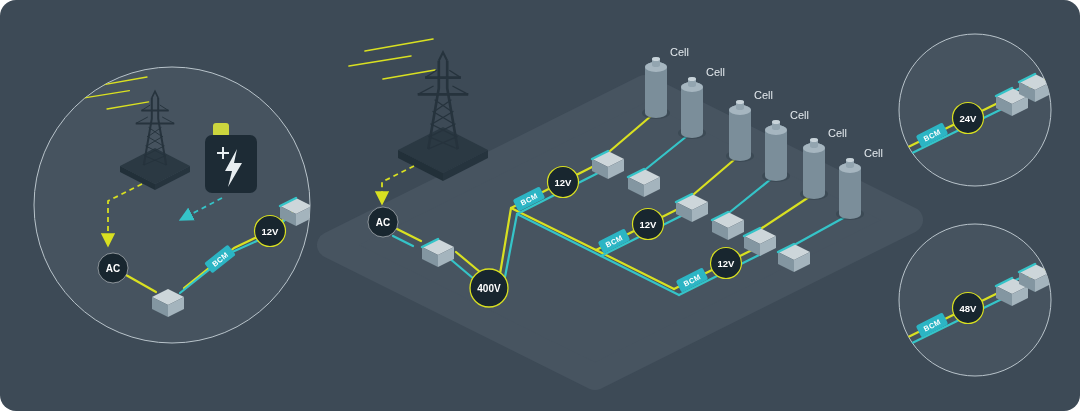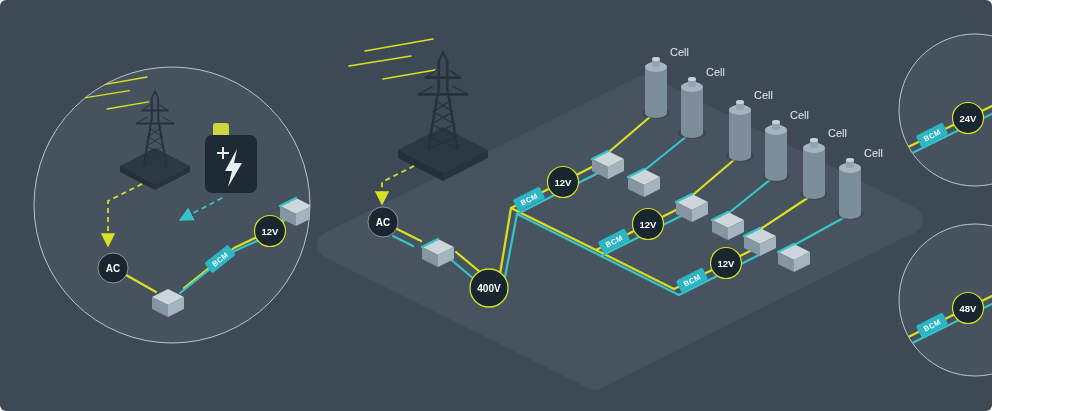--- a/index.html
+++ b/index.html
@@ -1,16 +1,16 @@
 <!DOCTYPE html>
 <html><head>
 <meta charset="utf-8">
 <style>
   html,body{margin:0;padding:0;background:#ffffff;}
-  .stage{width:992px;height:411px;background:#3d4a56;border-radius:6px;overflow:hidden;position:relative;font-family:"Liberation Sans",sans-serif;}
+  .stage{width:1080px;height:411px;background:#3d4a56;border-radius:16px;overflow:hidden;position:relative;font-family:"Liberation Sans",sans-serif;}
   svg{display:block;}
   svg text{font-family:"Liberation Sans",sans-serif;fill:#ffffff;}
   .cell-label{font-size:11px;fill:#e4eaee;}
   .badge-text{font-size:10px;font-weight:bold;}
   .badge-text-sm{font-size:9.5px;font-weight:bold;}
   .bcm-text{font-size:7.5px;font-weight:bold;letter-spacing:.3px;}
 </style>
 </head>
 <body>
 

